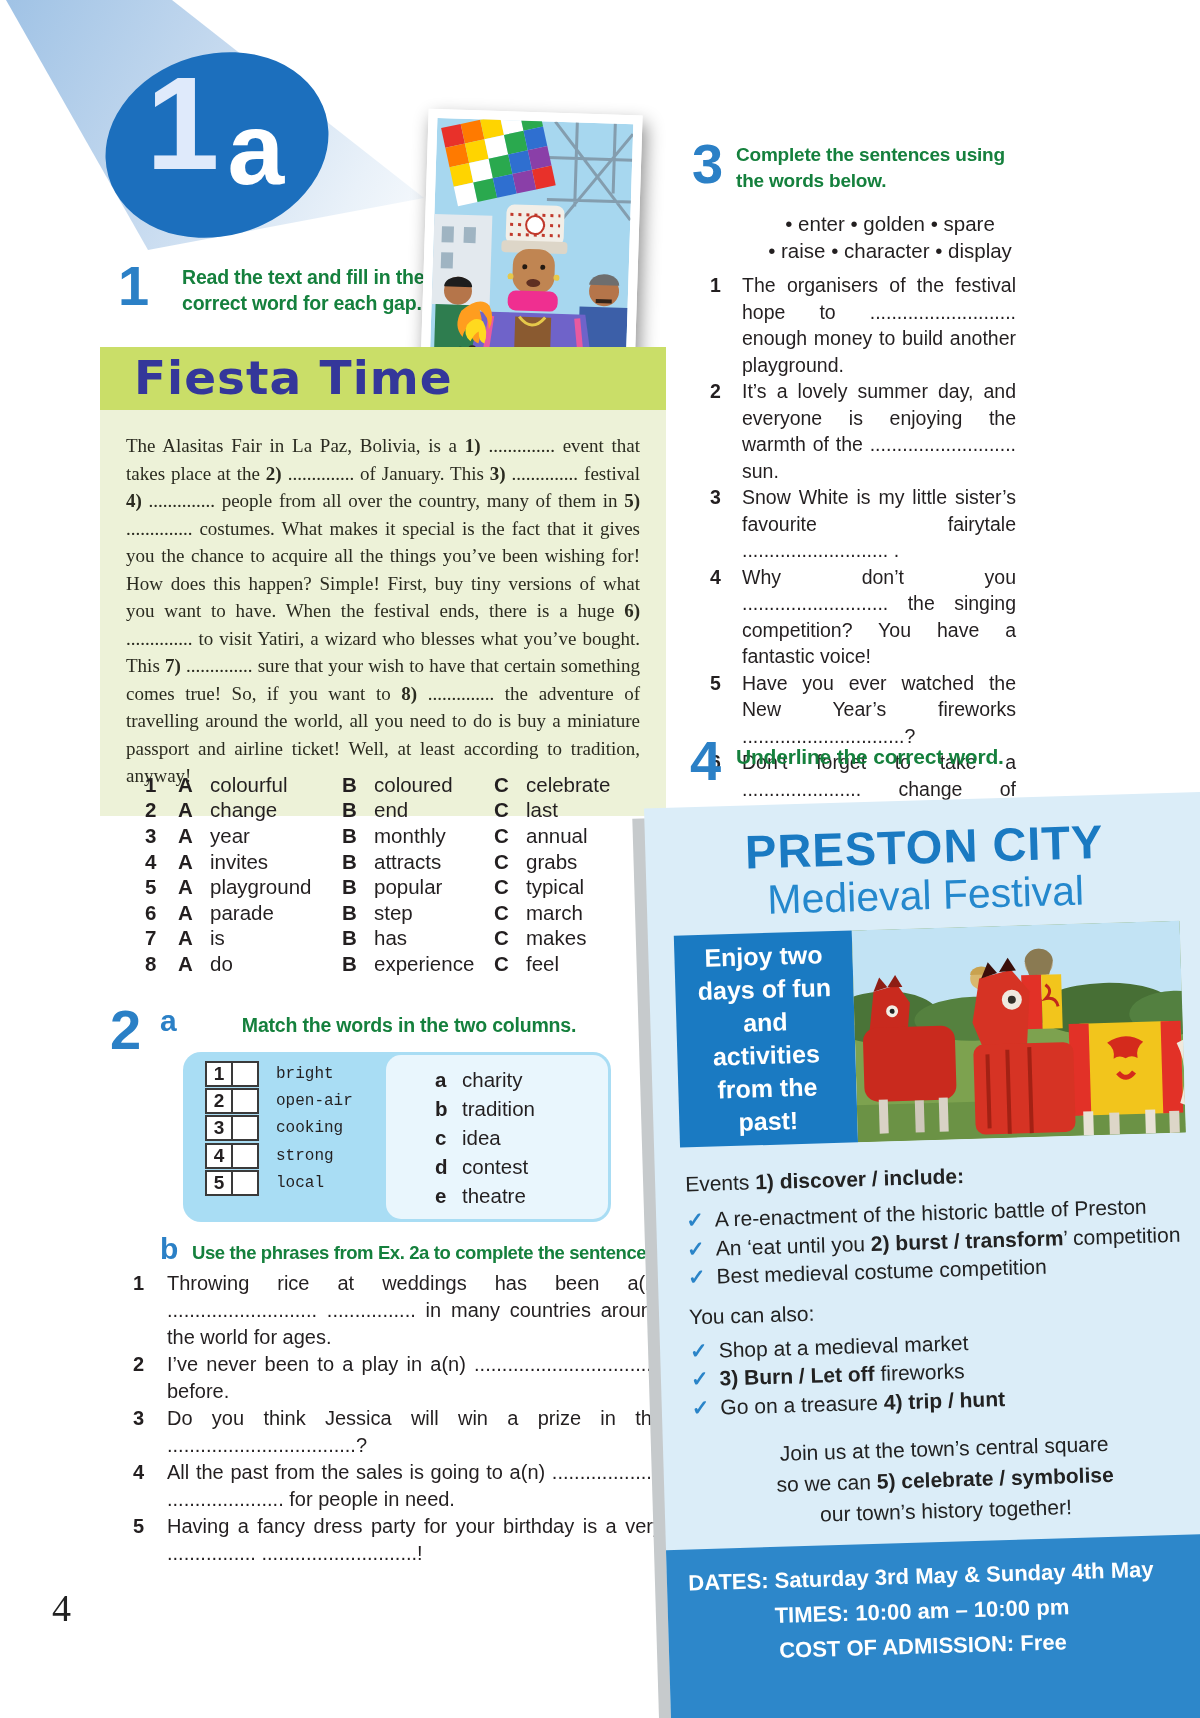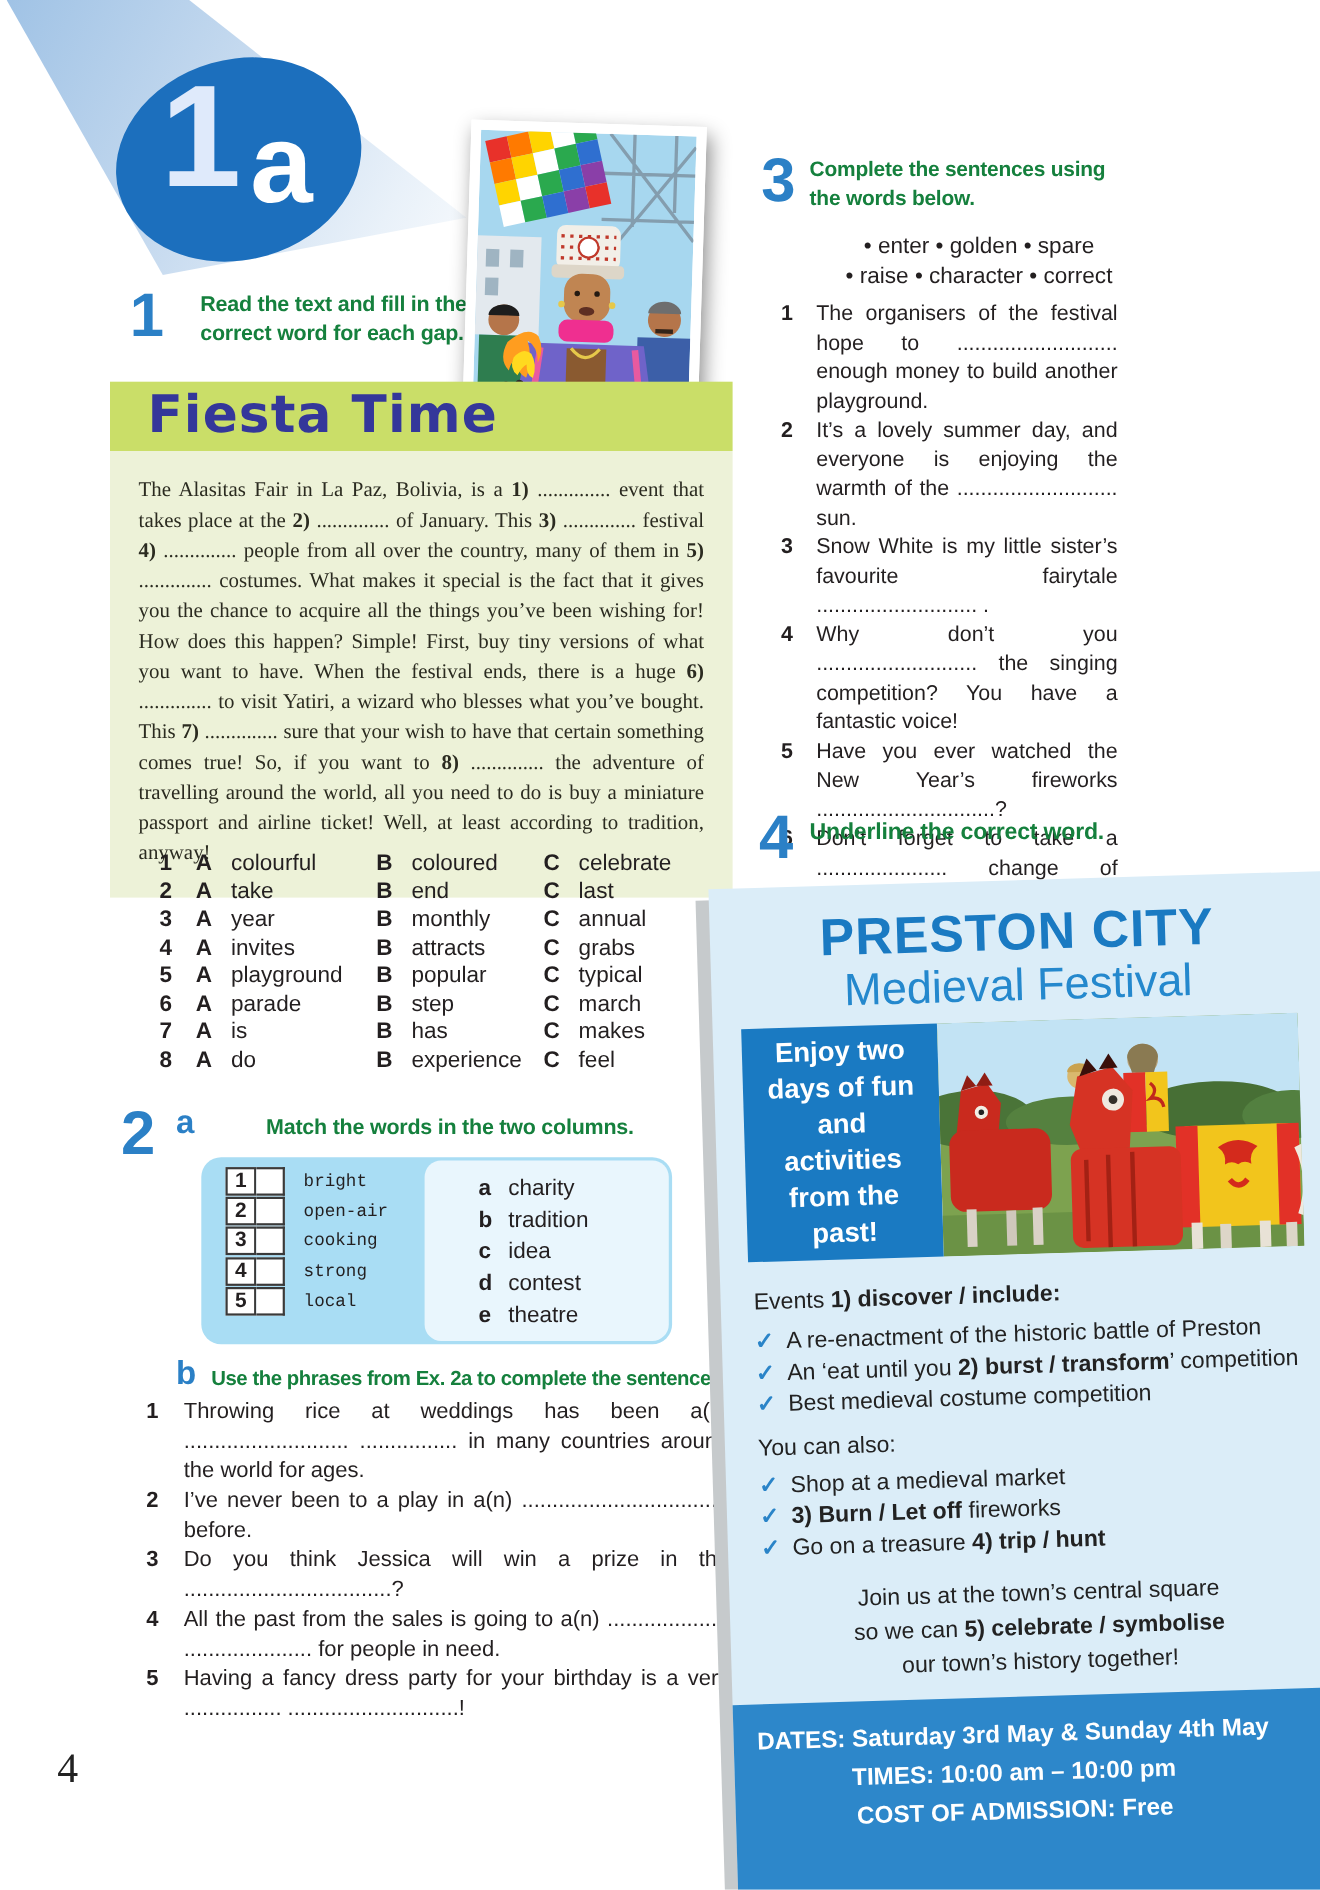--- a/index.html
+++ b/index.html
@@ -185,21 +185,21 @@
         <span class="opt-letter">A</span>
         <span class="opt-word">colourful</span>
         <span class="opt-letter">B</span>
         <span class="opt-word">coloured</span>
         <span class="opt-letter">C</span>
         <span class="opt-word">celebrate</span>
       </div>
       <div class="opt-row">
         <span class="opt-num">2</span>
         <span class="opt-letter">A</span>
-        <span class="opt-word">take</span>
+        <span class="opt-word">change</span>
         <span class="opt-letter">B</span>
         <span class="opt-word">end</span>
         <span class="opt-letter">C</span>
         <span class="opt-word">last</span>
       </div>
       <div class="opt-row">
         <span class="opt-num">3</span>
         <span class="opt-letter">A</span>
         <span class="opt-word">year</span>
         <span class="opt-letter">B</span>
@@ -335,21 +335,21 @@
         <span class="li-text">Having a fancy dress party for your birthday is a very ................ ............................!</span>
       </div>
     </div>
 
   <div class="pagenum">4</div>
 
   <div class="xnum" style="left:692px;top:136px;">3</div>
   <div class="instr" style="left:736px;top:142px;width:300px;font-size:19px;">Complete the sentences using the words below.</div>
   <div class="wordbank">
       <div class="line">• enter  • golden  • spare</div>
-      <div class="line">• raise  • character  • correct</div>
+      <div class="line">• raise  • character  • display</div>
     </div>
   <div class="list3">
       <div class="li-row">
         <span class="li-num">1</span>
         <span class="li-text">The organisers of the festival hope to ........................... enough money to build another playground.</span>
       </div>
       <div class="li-row">
         <span class="li-num">2</span>
         <span class="li-text">It’s a lovely summer day, and everyone is enjoying the warmth of the ........................... sun.</span>
       </div>

